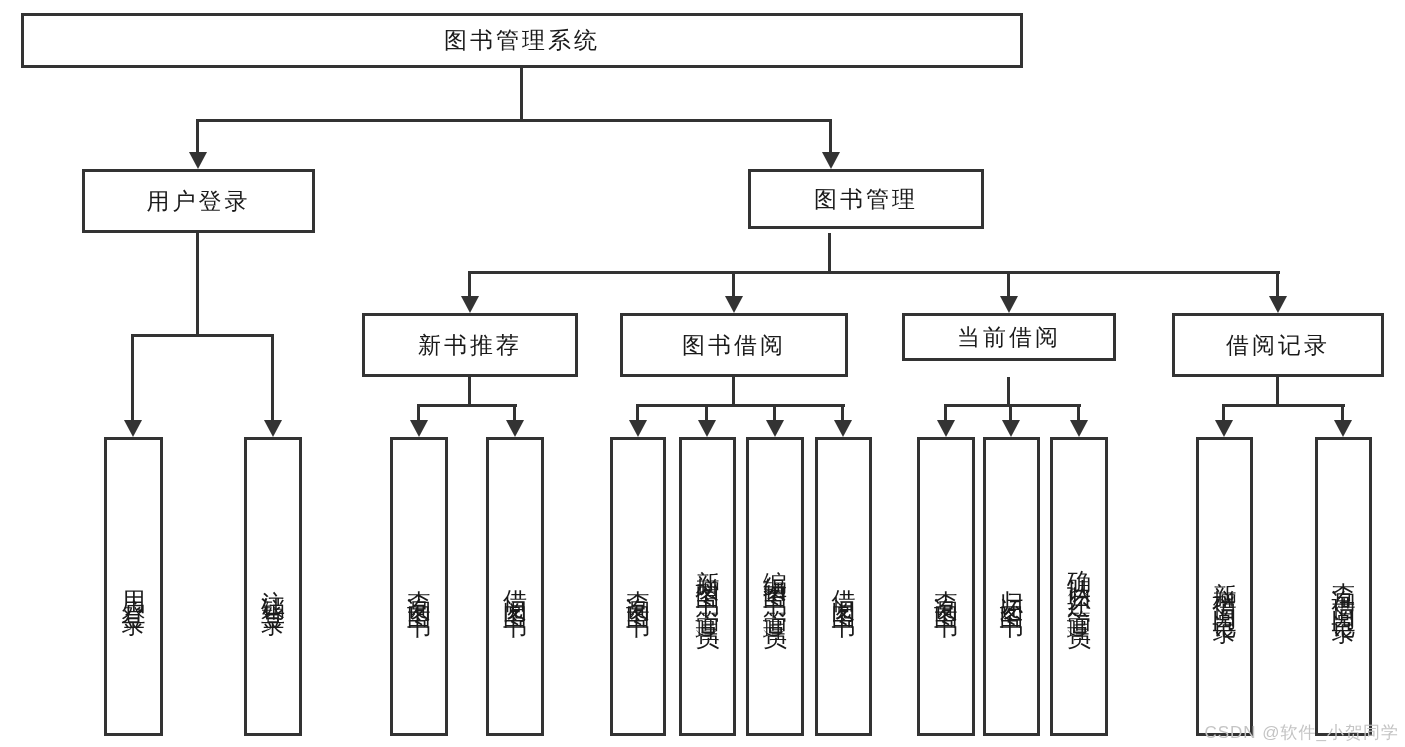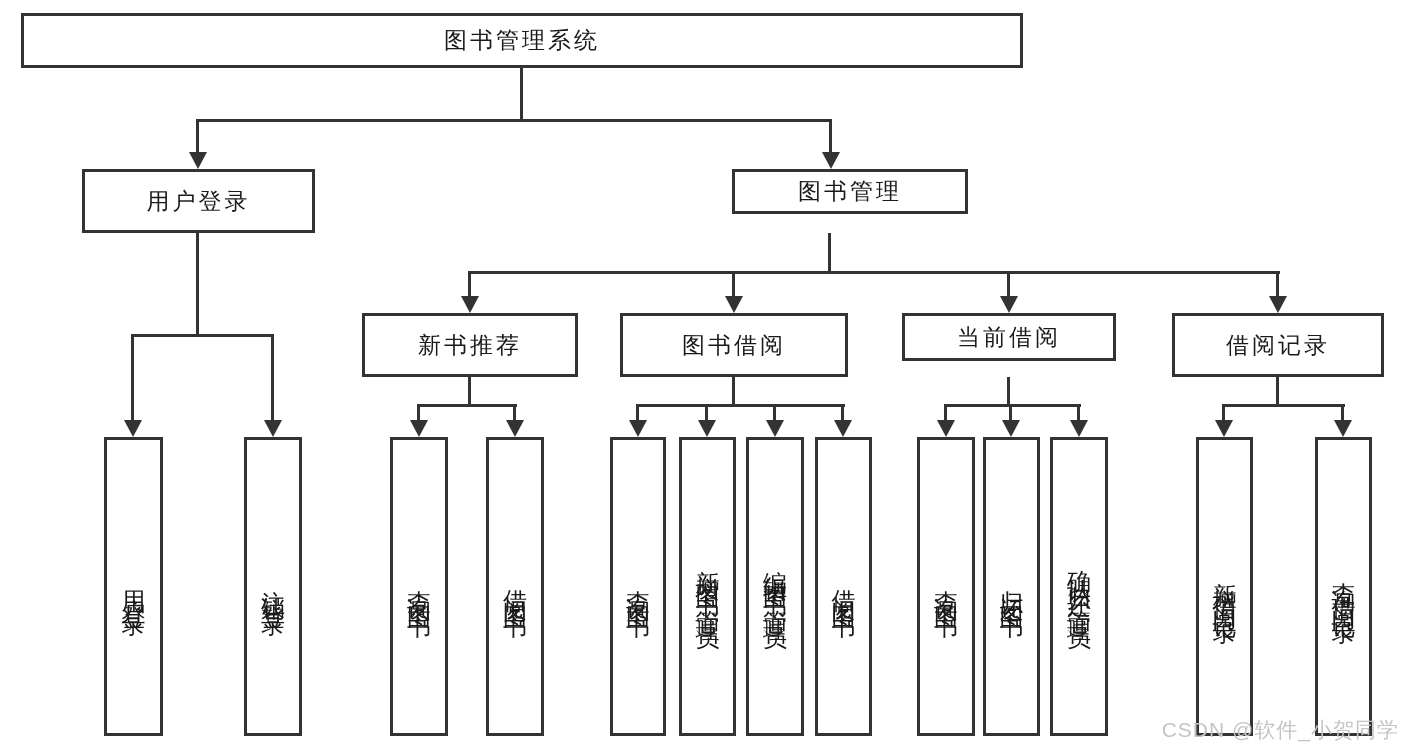--- a/index.html
+++ b/index.html
@@ -28,21 +28,21 @@
   .vline{position:absolute;width:3px;background:var(--line);}
   .hline{position:absolute;height:3px;background:var(--line);}
   .arrow{
     position:absolute;width:0;height:0;
     border-left:9px solid transparent;
     border-right:9px solid transparent;
     border-top:17px solid var(--line);
   }
   .watermark{
     position:absolute;right:6px;bottom:3px;
-    font-size:21px;letter-spacing:1px;color:var(--wm);
+    font-size:17px;letter-spacing:1px;color:var(--wm);
     white-space:nowrap;
   }
 </style>
 </head>
 <body>
 
 <div id="canvas">
 
   <div class="box hlabel" style="left:21px;top:13px;width:1002px;height:55px">
     <span>图书管理系统</span>
@@ -53,21 +53,21 @@
     <div class="hline" style="left:196px;top:119px;width:636px"></div>
     <div class="vline" style="left:196px;top:119px;height:36px"></div>
     <div class="arrow" style="left:189px;top:152px"></div>
     <div class="vline" style="left:829px;top:119px;height:36px"></div>
     <div class="arrow" style="left:822px;top:152px"></div>
   </div>
 
   <div class="box hlabel" style="left:82px;top:169px;width:233px;height:64px">
     <span>用户登录</span>
   </div>
-  <div class="box hlabel" style="left:732px;top:169px;width:236px;height:45px">
+  <div class="box hlabel" style="left:748px;top:169px;width:236px;height:60px">
     <span>图书管理</span>
   </div>
 
   <div>
     <div class="vline" style="left:196px;top:233px;height:104px"></div>
     <div class="hline" style="left:131px;top:334px;width:143px"></div>
     <div class="vline" style="left:131px;top:334px;height:88px"></div>
     <div class="arrow" style="left:124px;top:420px"></div>
     <div class="vline" style="left:271px;top:334px;height:88px"></div>
     <div class="arrow" style="left:264px;top:420px"></div>

